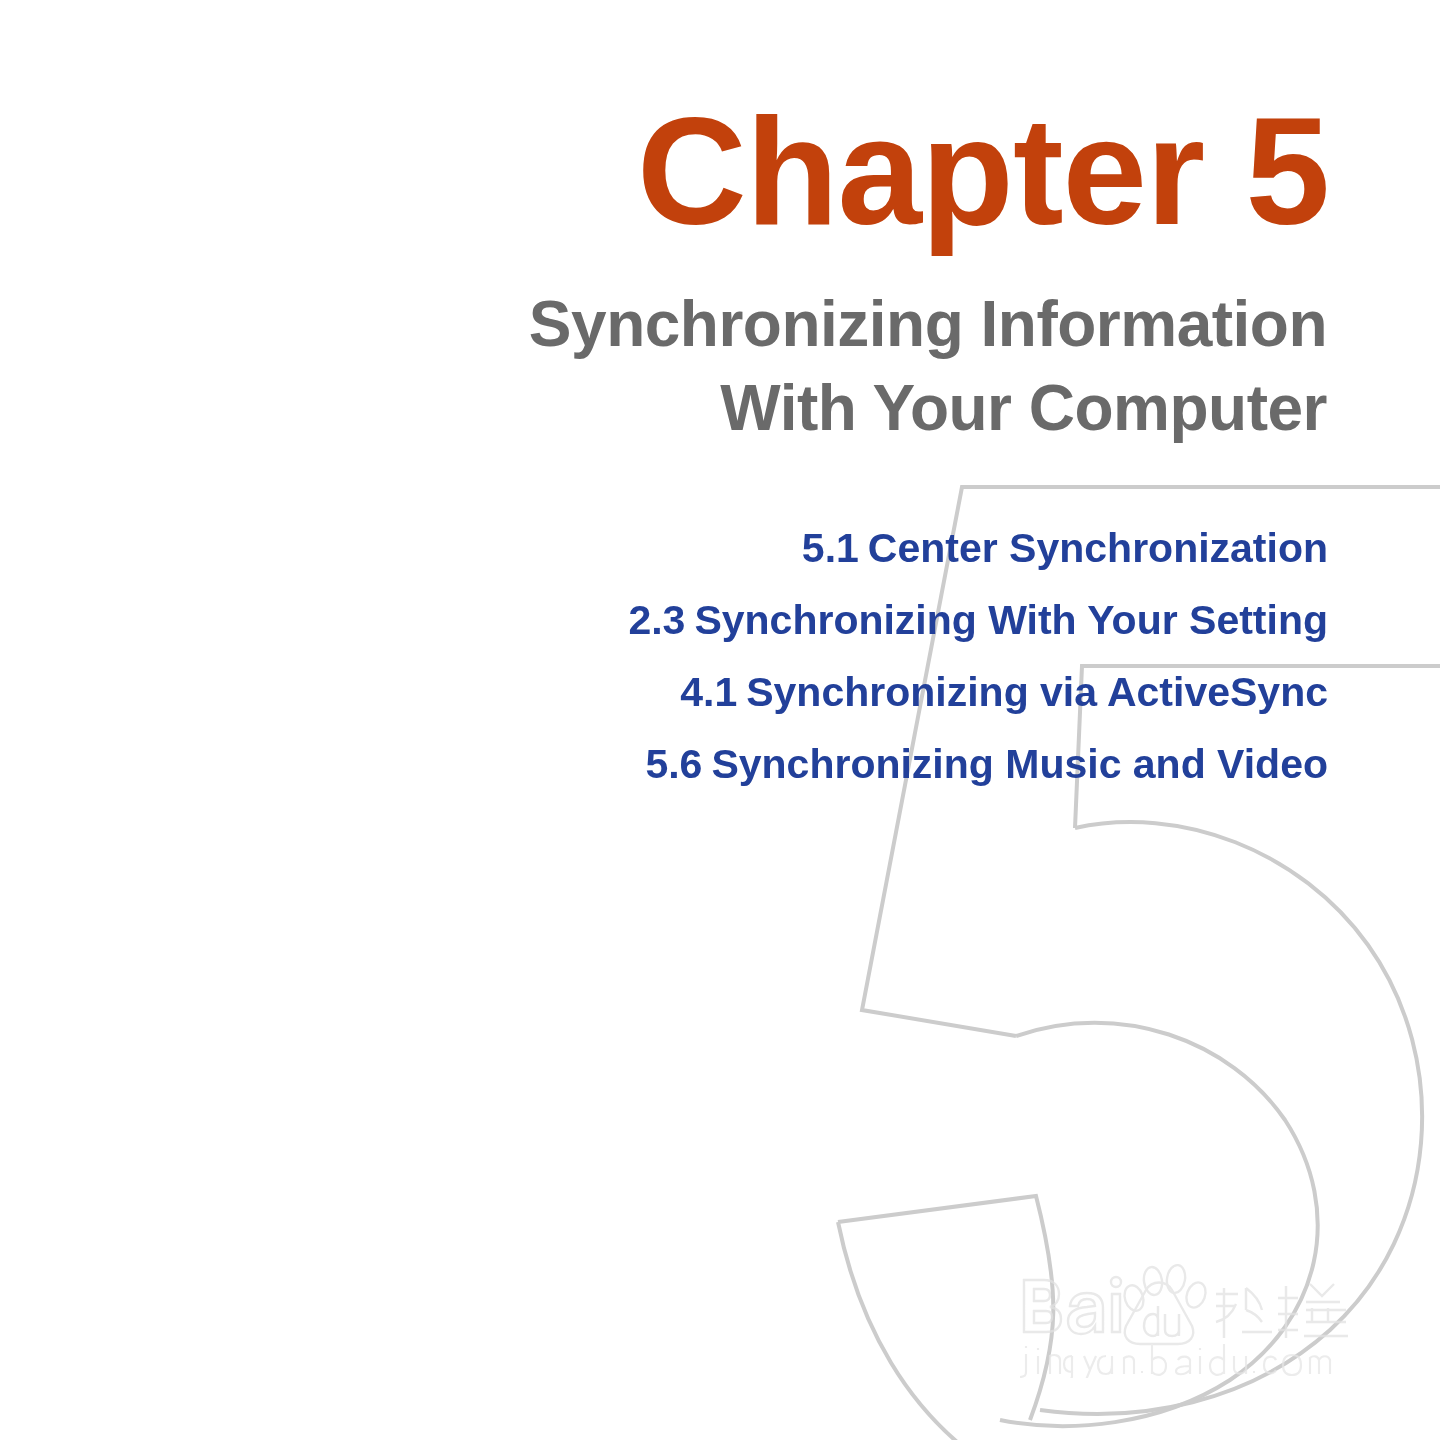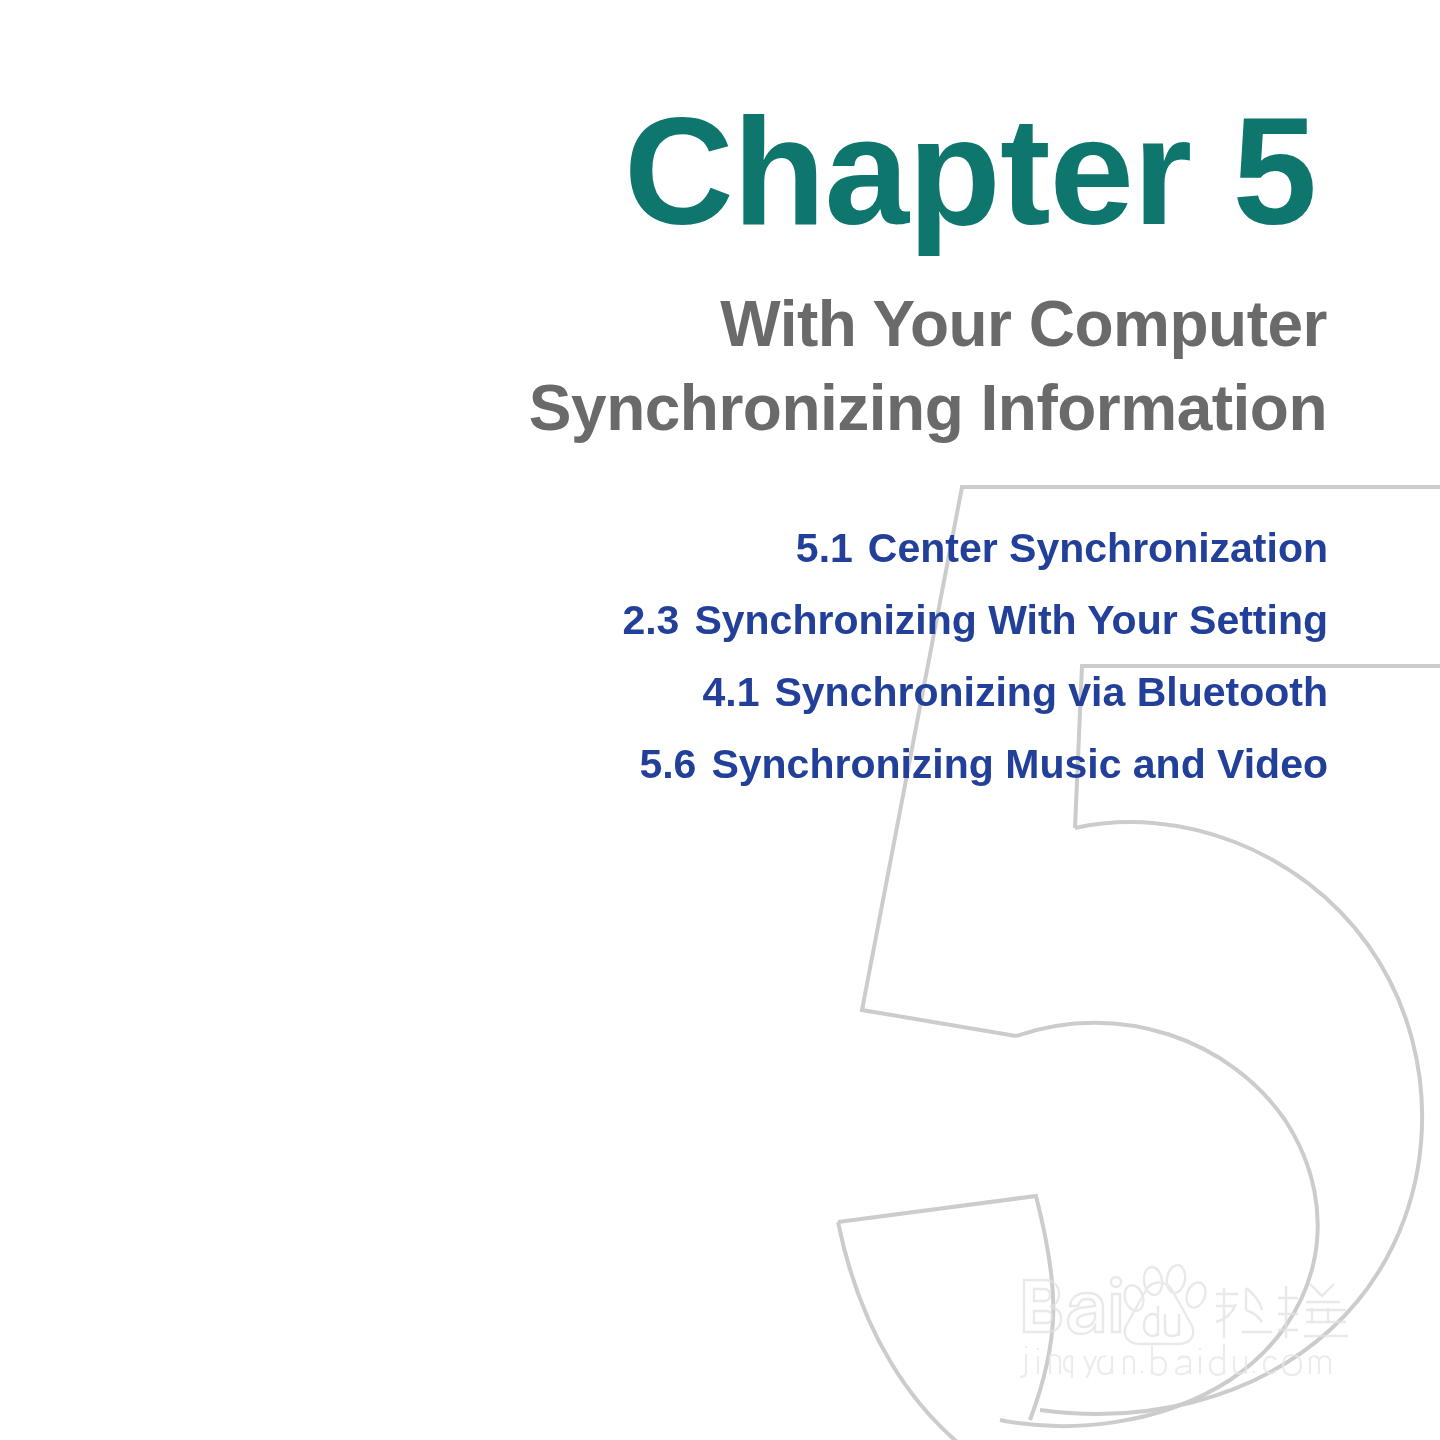--- a/index.html
+++ b/index.html
@@ -34,28 +34,28 @@
     position: absolute;
     left: 0;
     top: 0;
     width: 1440px;
     height: 1440px;
     z-index: 2;
   }
 
   .chapter-title {
     position: absolute;
-    right: 124px;
+    right: 111px;
     top: 95px;
     width: 1200px;
     text-align: right;
     font-size: 152px;
     line-height: 1.0;
     font-weight: bold;
-    color: #0f766e;
+    color: #c2410c;
     letter-spacing: -1px;
     white-space: nowrap;
   }
 
   .chapter-subtitle {
     position: absolute;
     right: 113px;
     top: 282px;
     width: 1200px;
     text-align: right;
@@ -80,21 +80,21 @@
   .toc-item {
     display: block;
     font-size: 41px;
     line-height: 72px;
     font-weight: bold;
     color: #22409A;
     letter-spacing: 0px;
     white-space: nowrap;
   }
   .toc-item .num {
-    margin-right: 15px;
+    margin-right: 9px;
   }
   .toc-item sup.reg {
     font-size: 0.52em;
     vertical-align: 0.62em;
     line-height: 0;
     margin-left: 1px;
   }
   .toc-item .wrap-line {
     display: block;
   }
@@ -130,40 +130,40 @@
       <path d="M 838 1222 L 1036 1196 C 1060 1290 1060 1340 1030 1420"></path>
       <path d="M 838 1222 C 860 1330 910 1410 980 1460"></path>
     </g>
   </svg>
 
   <div id="content">
 
     <div class="chapter-title">Chapter 5</div>
 
     <div class="chapter-subtitle">
+      <span class="sub-line">Synchronizing Information</span>
       <span class="sub-line">With Your Computer</span>
-      <span class="sub-line">Synchronizing Information</span>
     </div>
 
     <nav id="toc">
 
       <span class="toc-item">
         <span class="num">5.1</span><span>Center Synchronization</span>
       </span>
 
       <span class="toc-item">
       </span>
 
 
       <span class="toc-item">
         <span class="num">2.3</span><span>Synchronizing With Your Setting</span>
       </span>
 
       <span class="toc-item">
-        <span class="num">4.1</span><span>Synchronizing via Bluetooth</span>
+        <span class="num">4.1</span><span>Synchronizing via ActiveSync</span>
       </span>
 
       <span class="toc-item">
         <span class="num">5.6</span><span>Synchronizing Music and Video</span>
       </span>
 
     </nav>
   </div>
 
   <svg id="watermark" viewBox="0 0 360 130" aria-hidden="true">

